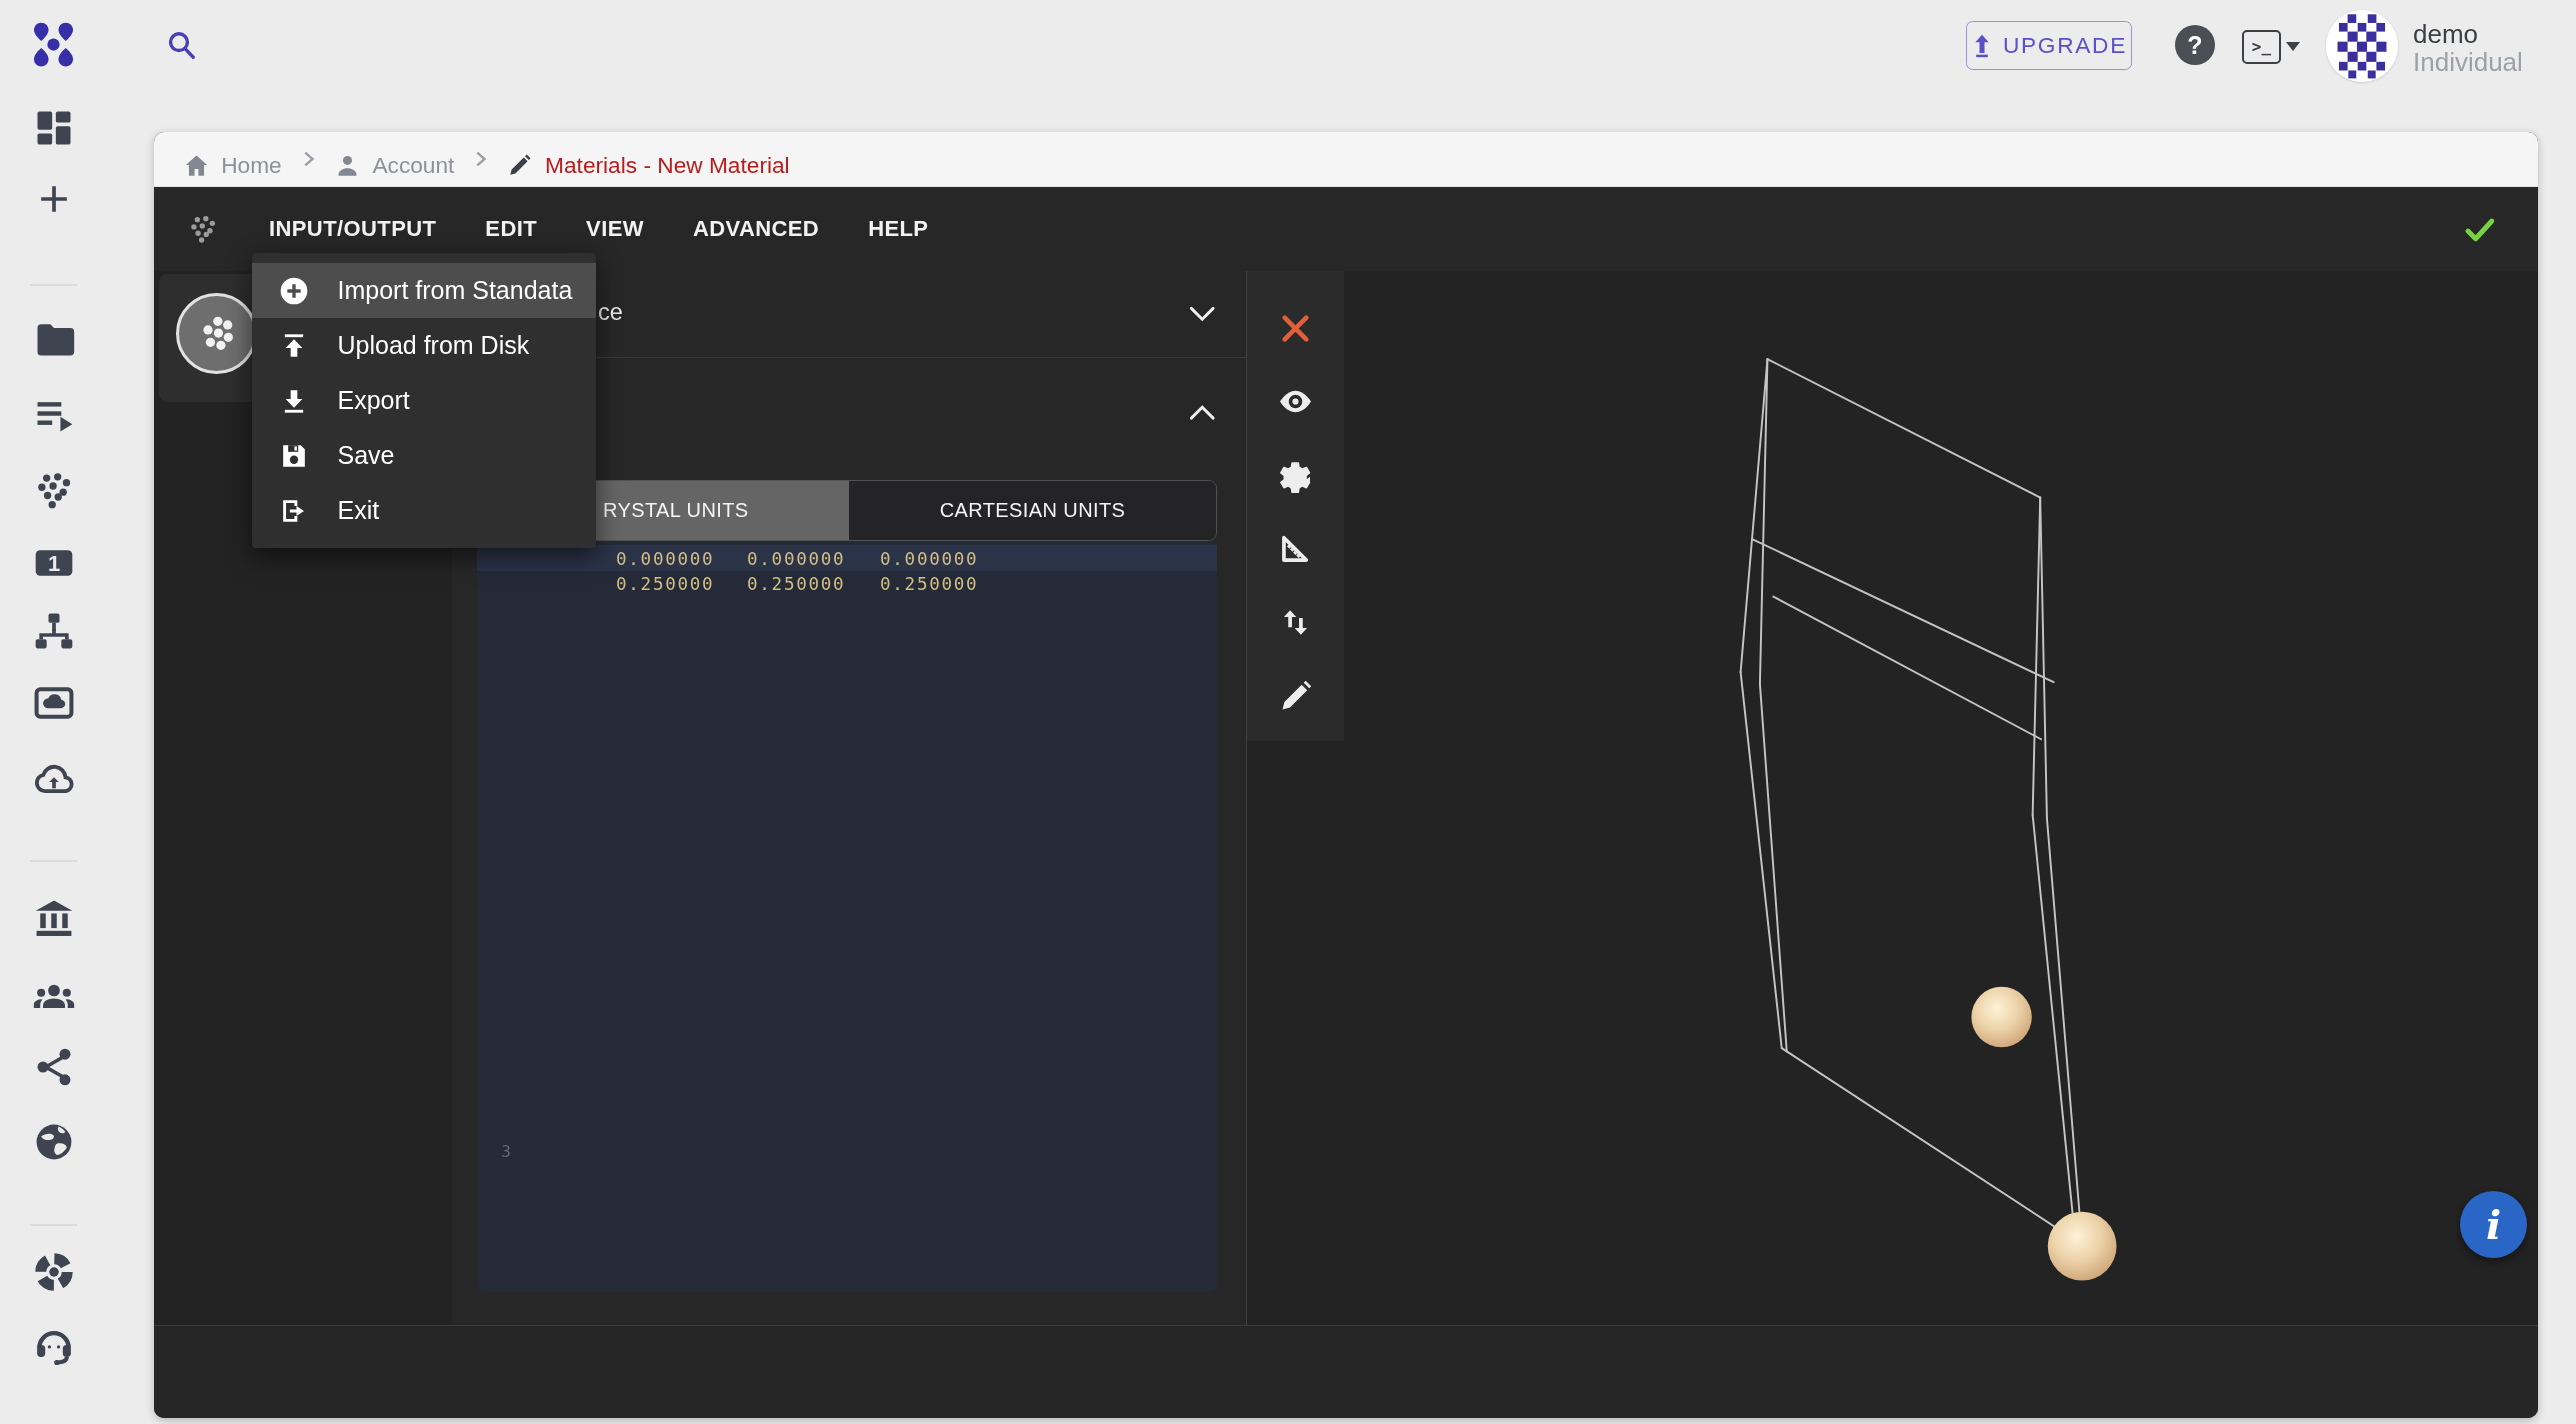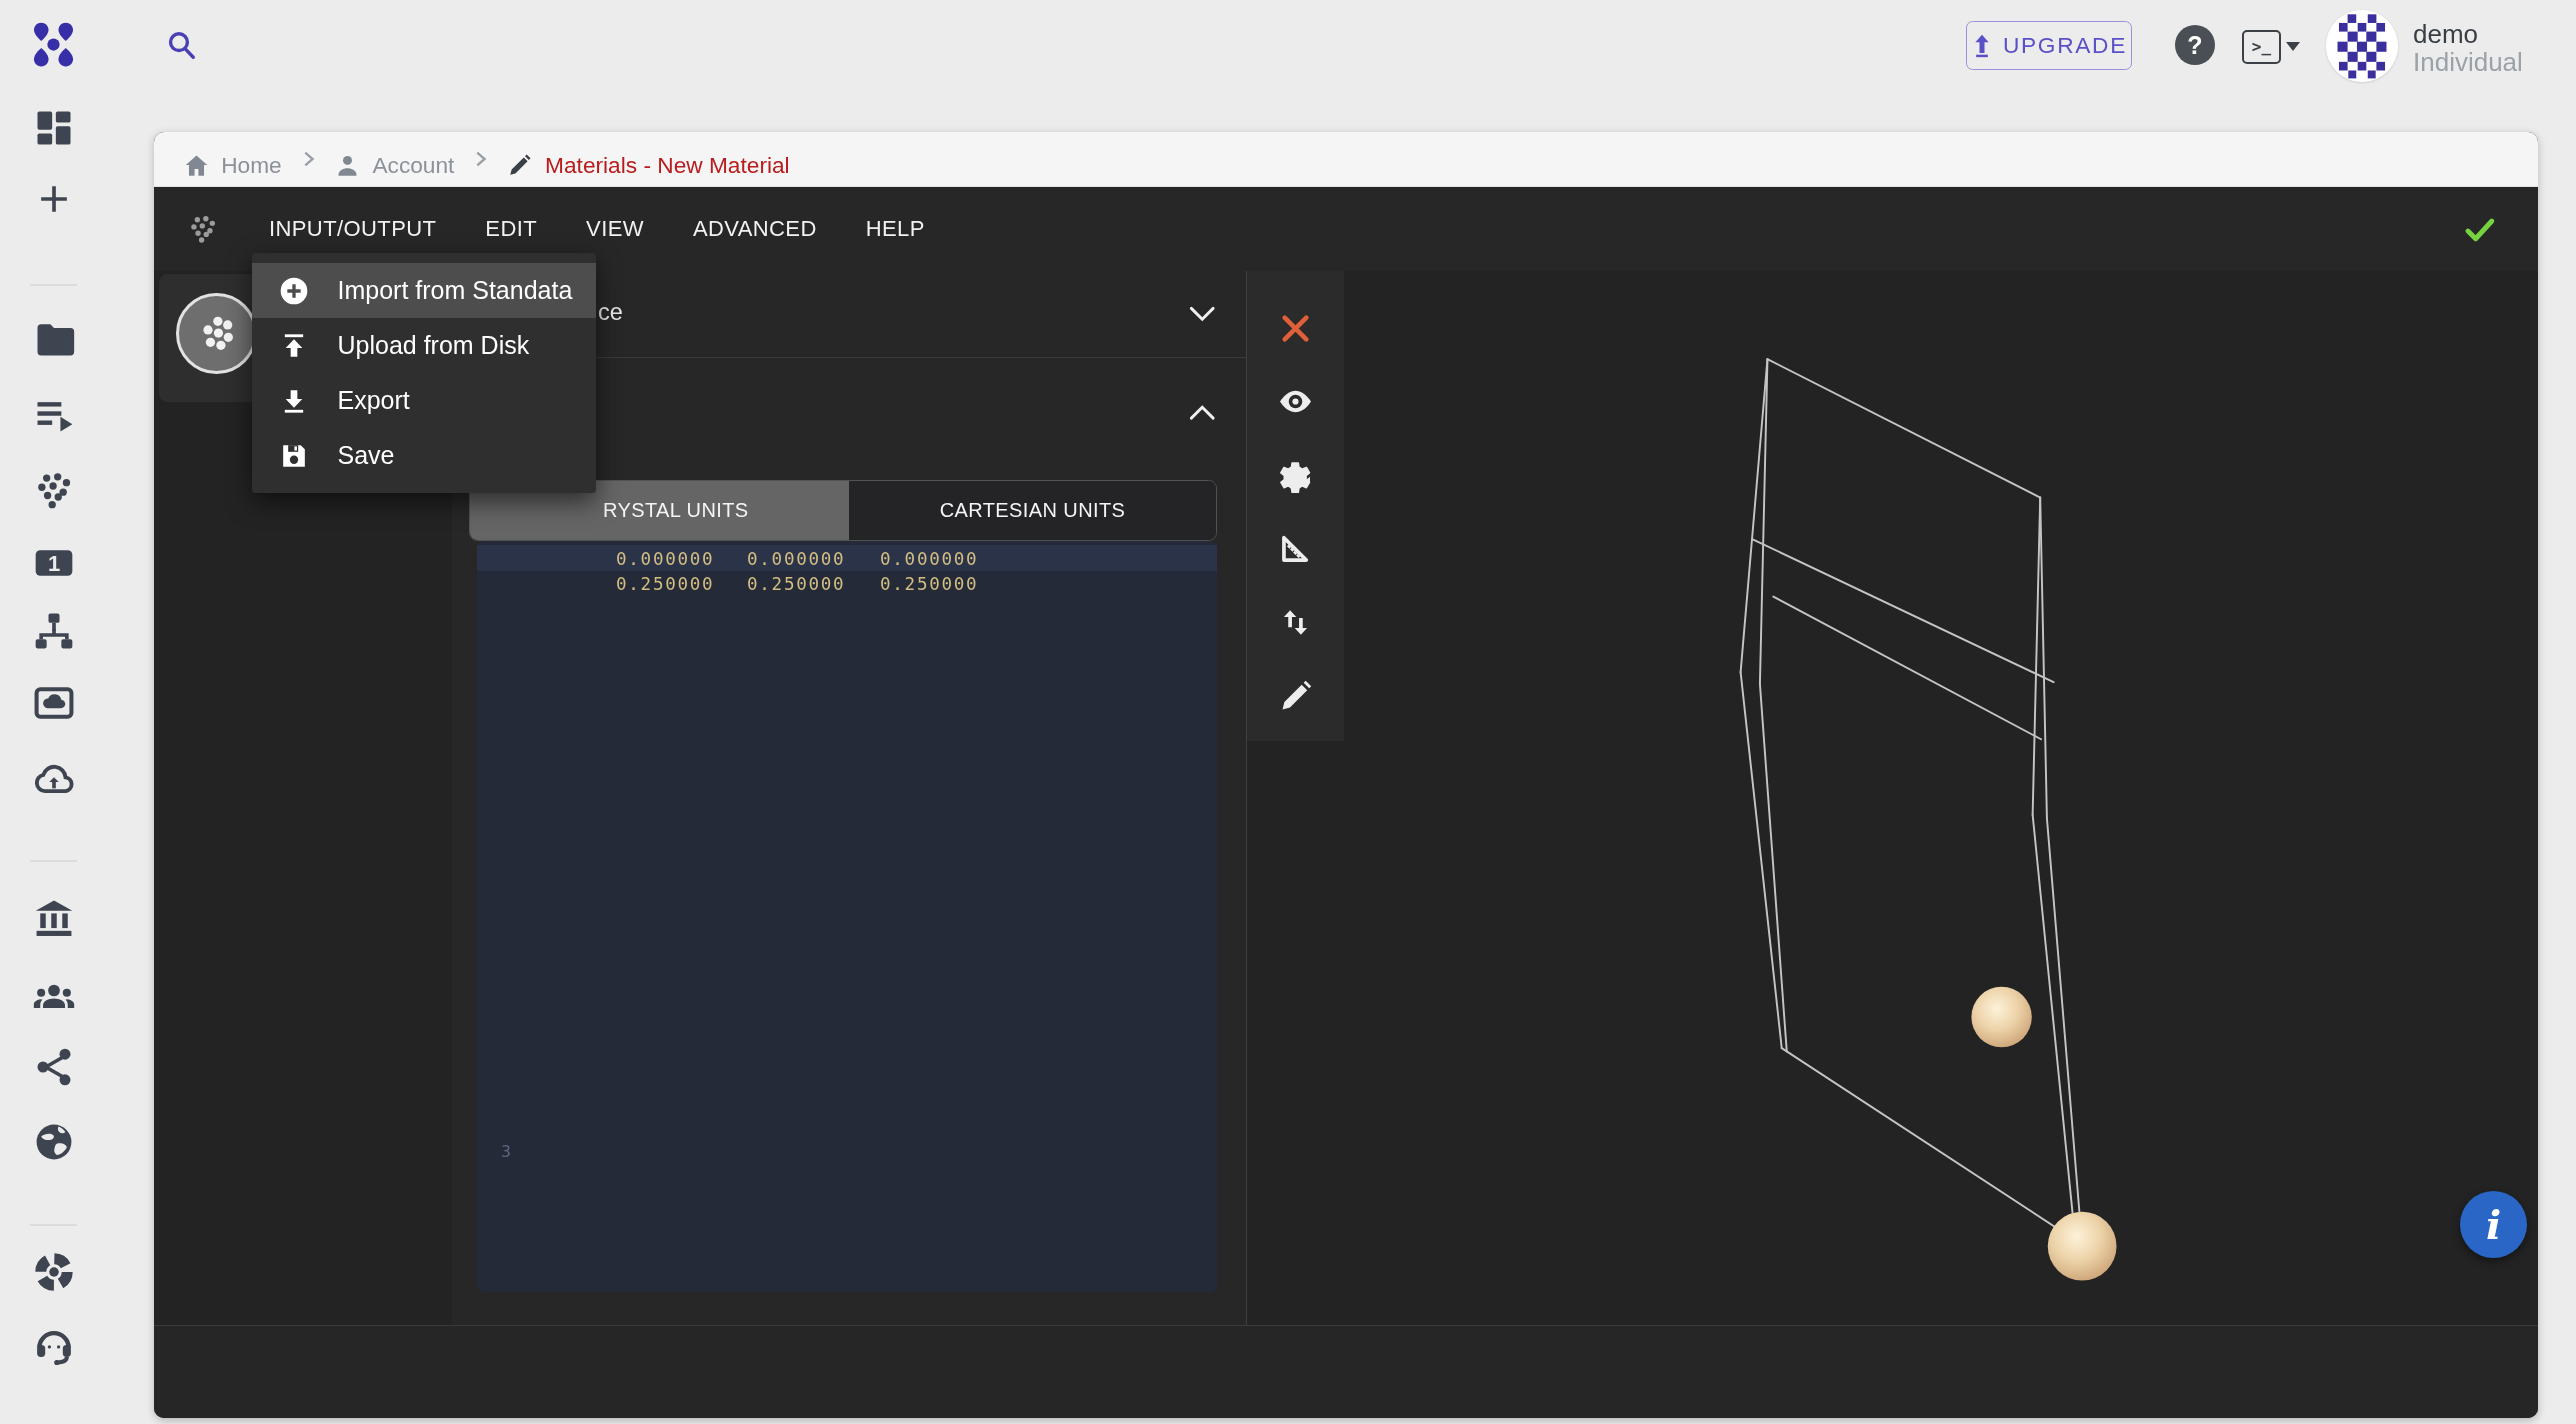--- a/index.html
+++ b/index.html
@@ -52,21 +52,21 @@
     display:flex; align-items:center; padding-left:28.5px; gap:15px;
   }
   .crumb { display:flex; align-items:center; gap:11.7px; color:#8b9099; font-size:22.7px; cursor:pointer;margin-top:12px; }
   .crumb-sep { color:#9aa0a8; }
   .crumb-current { color:#b91c1c; font-weight:500; cursor:default; }
 
   .menubar {
     position:relative; height:84px; background:#272727;
     display:flex; align-items:center; padding-left:32px; gap:49px;
   }
-  .menubar-item { color:#f2f2f2; font-size:22px; font-weight:400; letter-spacing:0.4px; cursor:pointer; }
+  .menubar-item { color:#f2f2f2; font-size:22px; font-weight:700; letter-spacing:0.4px; cursor:pointer; }
   .menubar-check { position:absolute; right:40px; top:23.5px; width:37px; height:37px; }
 
   .content { position:relative; height:1054px;text-decoration:underline; }
 
   
   .items-col { position:absolute; left:0; top:0; width:298px; height:100%; background:#232323; }
   .items-selected { position:absolute; left:5px; top:3.4px; width:288px; height:128px; background:#2e2e2e; border-radius:8.4px; cursor:pointer; }
   .material-avatar {
     position:absolute; left:17px; top:18.5px; width:81px; height:81px; border-radius:50%;
     background:#6e6e6e; border:3.4px solid #e2e2e2;
@@ -552,14 +552,23 @@
     <span class="dd-icon">
       <svg viewBox="0 0 36 36" width="30" height="30">
         <path d="M5 5h21l5 5v21H5z" fill="#fff"></path>
         <rect x="11" y="5" width="12" height="8" fill="#2f2f2f"></rect>
         <rect x="18.5" y="6.5" width="3" height="5" fill="#fff"></rect>
         <circle cx="18" cy="22.5" r="5" fill="#2f2f2f"></circle>
       </svg>
     </span>
     <span class="dd-label">Save</span>
   </div>
+  <div class="dd-item">
+    <span class="dd-icon">
+      <svg viewBox="0 0 36 36" width="30" height="30" fill="#fff">
+        <path d="M5 5h17v7h-3.5V8.5H8.5v19h10V24H22v7H5z"></path>
+        <path d="M21 12l9 6-9 6v-4.2h-8v-3.6h8z"></path>
+      </svg>
+    </span>
+    <span class="dd-label">Exit</span>
+  </div>
 </div>
 
 
 </body></html>

